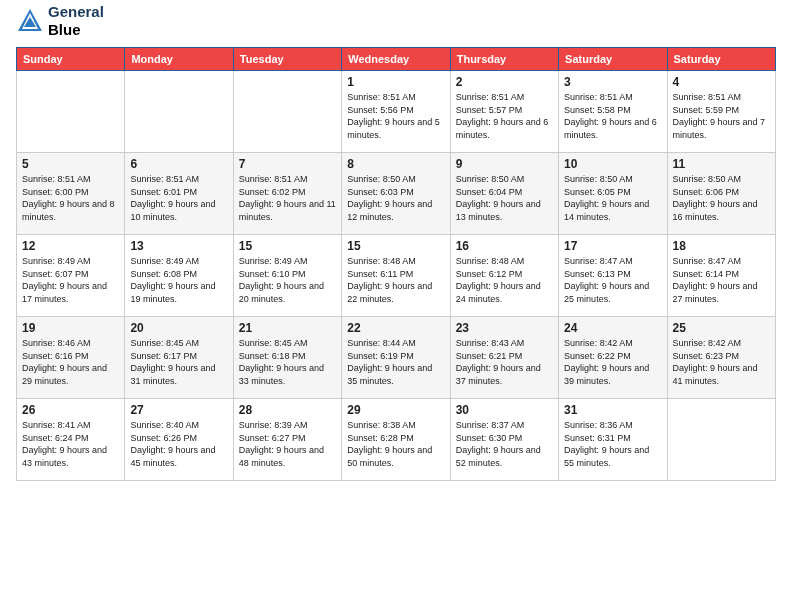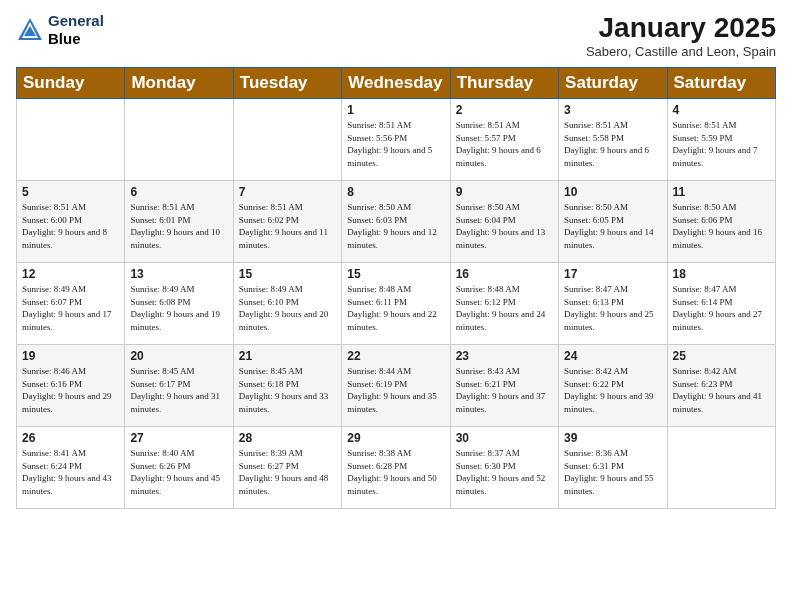--- a/index.html
+++ b/index.html
@@ -6,21 +6,21 @@
     body {
       width: 792px;
       height: 612px;
       font-family: Arial, sans-serif;
       background: #fff;
       overflow: hidden;
     }
     .page {
       width: 792px;
       height: 612px;
-      padding: 12px 16px;
+      padding: 3px 16px;
     }
     .header {
       display: flex;
       align-items: flex-start;
       justify-content: space-between;
       margin-bottom: 8px;
     }
     .logo {
       display: flex;
       align-items: center;
@@ -41,23 +41,23 @@
     .calendar-subtitle {
       font-size: 13px;
       color: #333;
     }
     .calendar {
       width: 100%;
       border-collapse: collapse;
       border: 1px solid #ccc;
     }
     .calendar th {
-      background: #a16207;
+      background: #ef4444;
       color: #fff;
-      font-size: 17px;
+      font-size: 11px;
       font-weight: bold;
       padding: 5px 6px;
       text-align: left;
       border: 1px solid #2060a0;
     }
     .calendar td {
       width: calc(100% / 7);
       vertical-align: top;
       padding: 4px 5px;
       border: 1px solid #ccc;
@@ -72,21 +72,20 @@
     .day-num {
       font-size: 12px;
       font-weight: bold;
       display: block;
       margin-bottom: 2px;
     }
     .day-info {
       font-size: 9px;
       line-height: 1.4;
       color: #222;
-      font-family: Liberation Serif, serif;
     }
     .empty {
       background: #fff !important;
     }
   </style>
 </head>
 <body>
 
 <div class="page">
   <div class="header">
@@ -94,24 +93,20 @@
       <svg class="logo-icon" viewBox="0 0 28 28" xmlns="http://www.w3.org/2000/svg">
         <polygon points="14,2 26,24 2,24" fill="#2e7bc4"></polygon>
         <polygon points="14,6 22,22 6,22" fill="#fff"></polygon>
         <polygon points="14,10 20,20 8,20" fill="#2e7bc4"></polygon>
       </svg>
       <div>
         <div style="font-size:15px;font-weight:bold;color:#1a3a5c;line-height:1.2;">General</div>
         <div style="font-size:15px;font-weight:bold;color:#000000;line-height:1.2;">Blue</div>
       </div>
     </div>
-    <div class="title-block">
-      <div class="calendar-title">January 2025</div>
-      <div class="calendar-subtitle">Sabero, Castille and Leon, Spain</div>
-    </div>
   </div>
 
   <table class="calendar">
     <thead>
       <tr>
       <th>Sunday</th>
           <th>Monday</th>
           <th>Tuesday</th>
           <th>Wednesday</th>
           <th>Thursday</th>
@@ -306,21 +301,21 @@
 Sunset: 6:28 PM
 Daylight: 9 hours and 50 minutes.</div>
           </td>
           <td>
             <span class="day-num">30</span>
             <div class="day-info" style="white-space: pre-line;">Sunrise: 8:37 AM
 Sunset: 6:30 PM
 Daylight: 9 hours and 52 minutes.</div>
           </td>
           <td>
-            <span class="day-num">39</span>
+            <span class="day-num">31</span>
             <div class="day-info" style="white-space: pre-line;">Sunrise: 8:36 AM
 Sunset: 6:31 PM
 Daylight: 9 hours and 55 minutes.</div>
           </td>
           <td class="empty"></td>
         </tr>
       </tbody>
   </table>
 </div>
 

